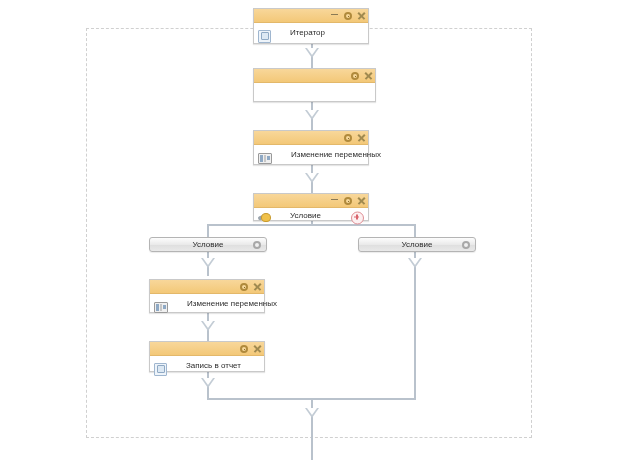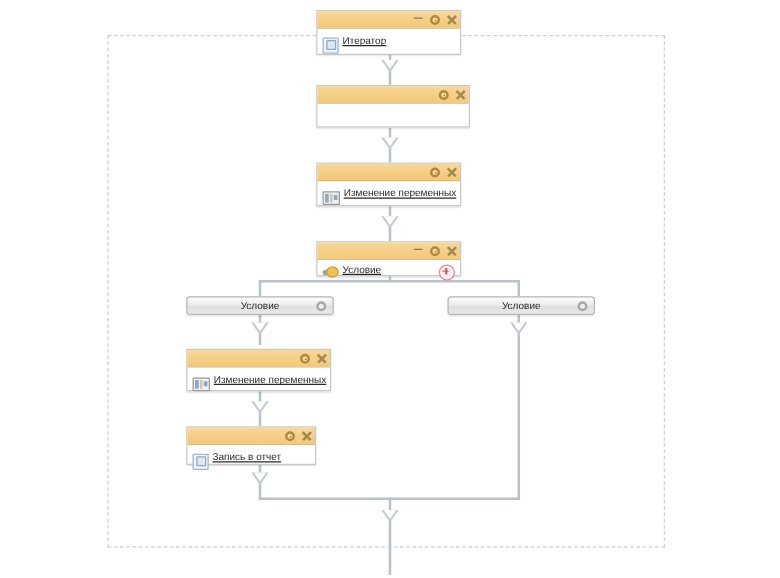--- a/index.html
+++ b/index.html
@@ -134,24 +134,23 @@
     display: flex;
     align-items: center;
     padding: 3px 4px 4px 4px;
     min-height: 20px;
   }
   .node-label {
     font-size: 8px;
     color: #2b2b2b;
     line-height: 1.15;
     white-space: nowrap;
-    margin-left: 3px;
+    margin-left: 19px;
     position: relative;
     top: -3px;
-    text-decoration: underline;
   }
 
   
   .icon-box {
     flex: 0 0 auto;
     width: 13px;
     height: 13px;
     border: 1px solid #9fb6cf;
     background: #eef4fa;
     box-sizing: border-box;
@@ -405,21 +404,21 @@
     <div class="node-body">
       <span class="icon-vars">
           <b></b>
           <b></b>
           <b></b>
         </span>
       <span class="node-label">Изменение переменных</span>
     </div>
   </div>
 
-  <div class="node" style="left:149px; top:341px; width:104px; height:31px;">
+  <div class="node" style="left:149px; top:341px; width:116px; height:31px;">
     <div class="node-header">
       <span class="hdr-btn">
           <span class="gear"></span>
         </span>
       <span class="hdr-btn">
           <span class="xmark"></span>
         </span>
     </div>
     <div class="node-body">
       <span class="icon-box">

